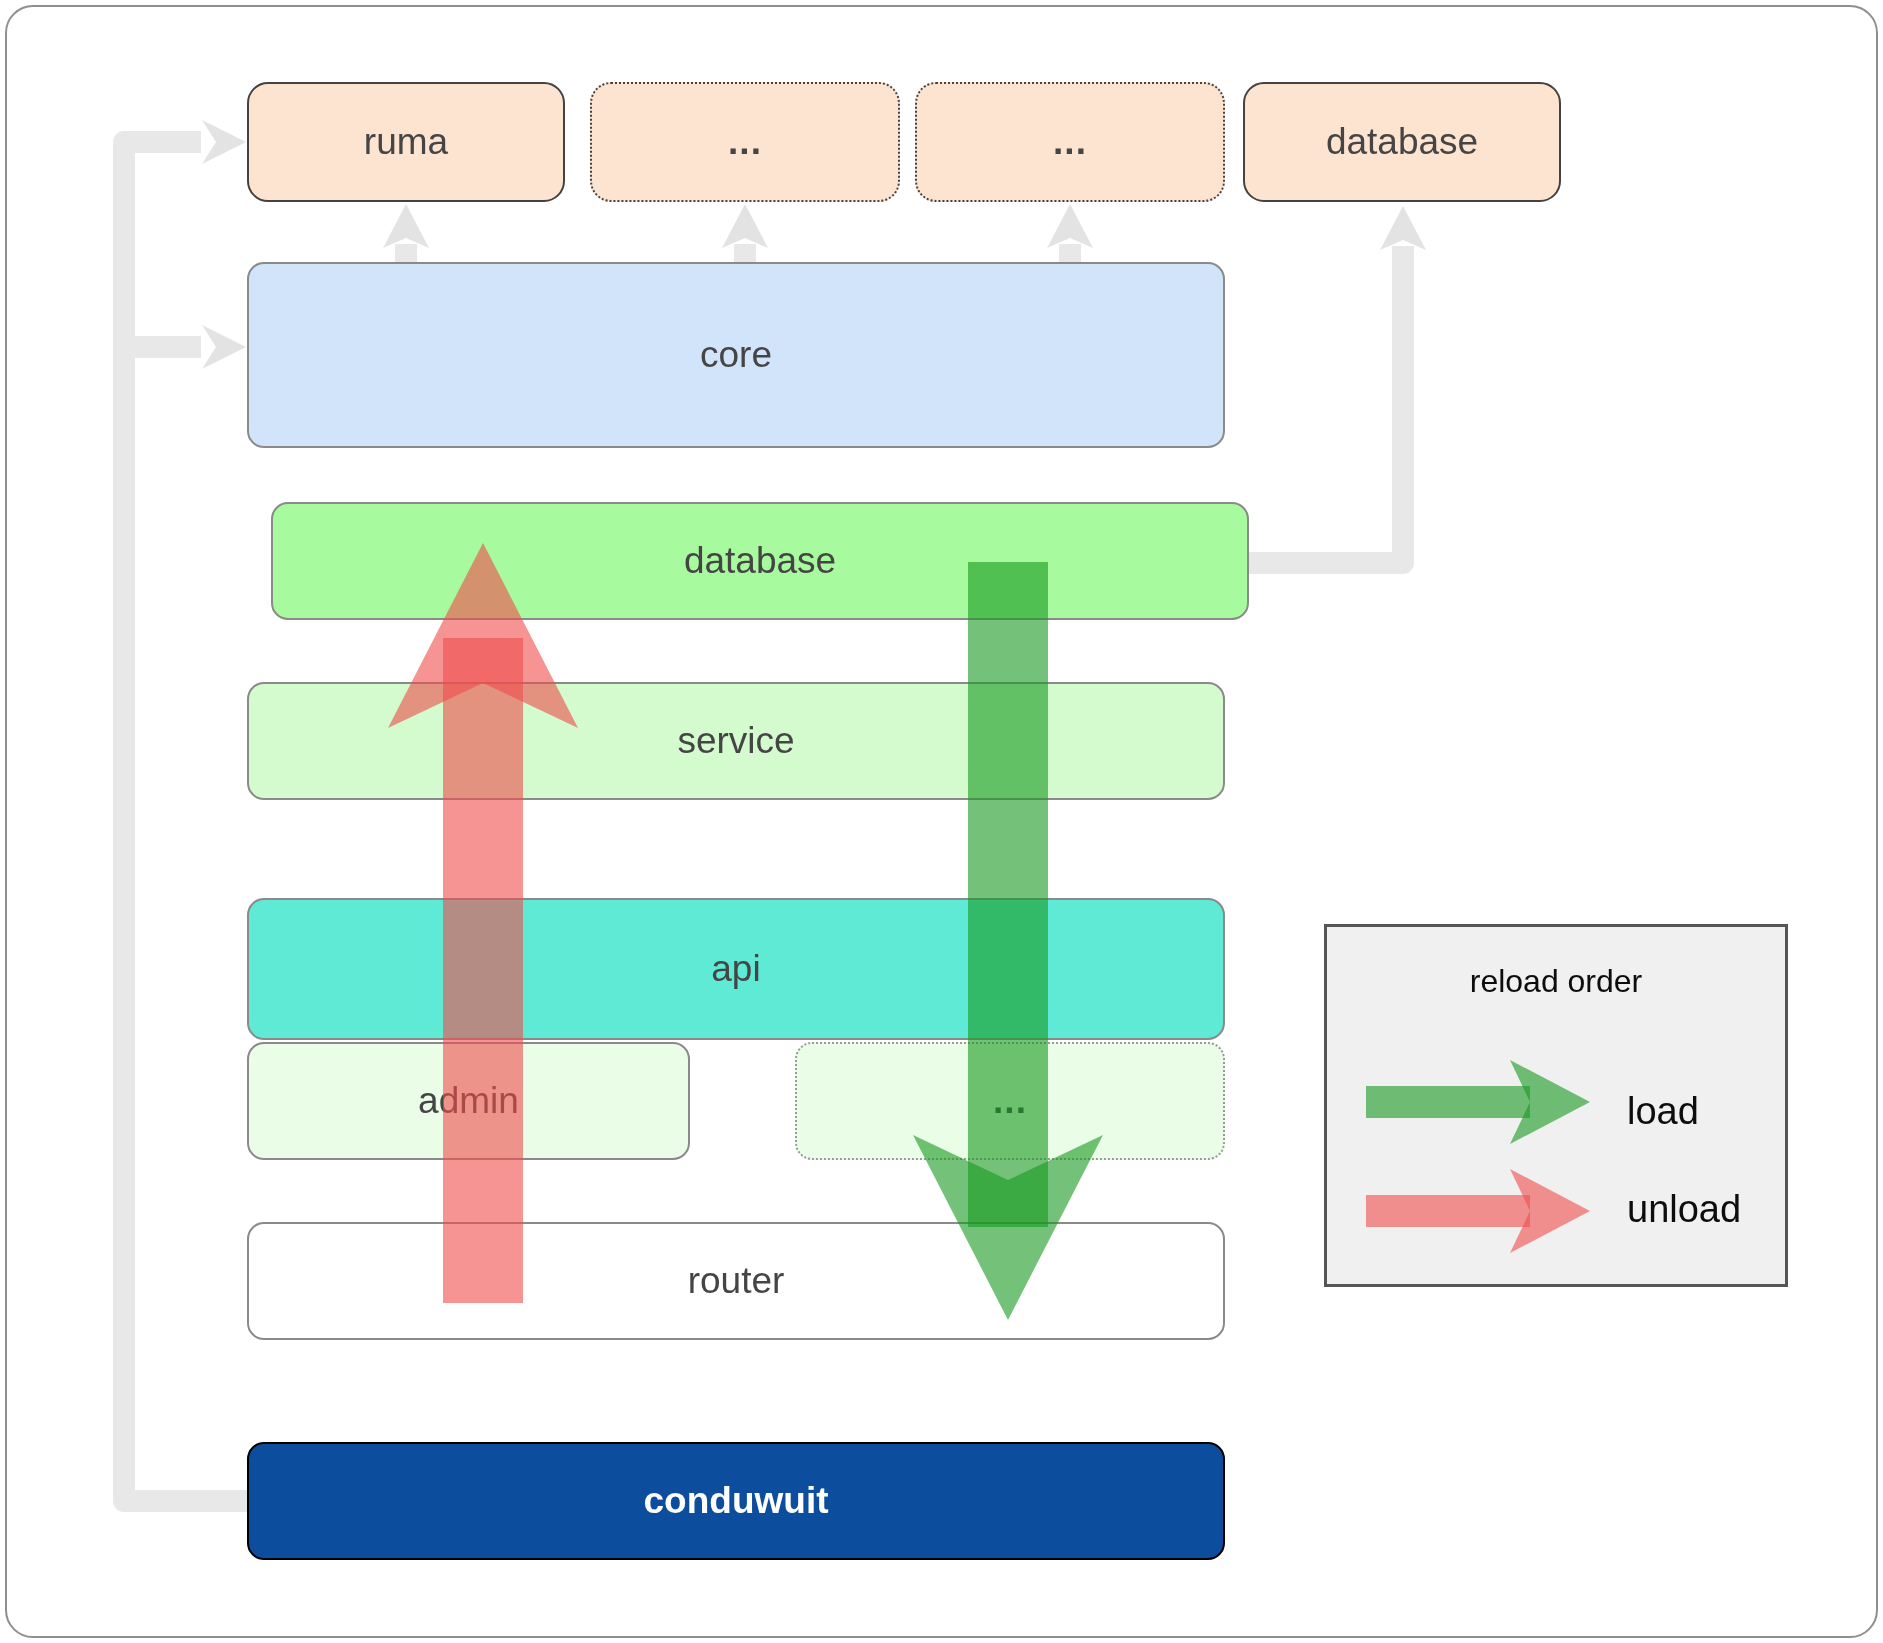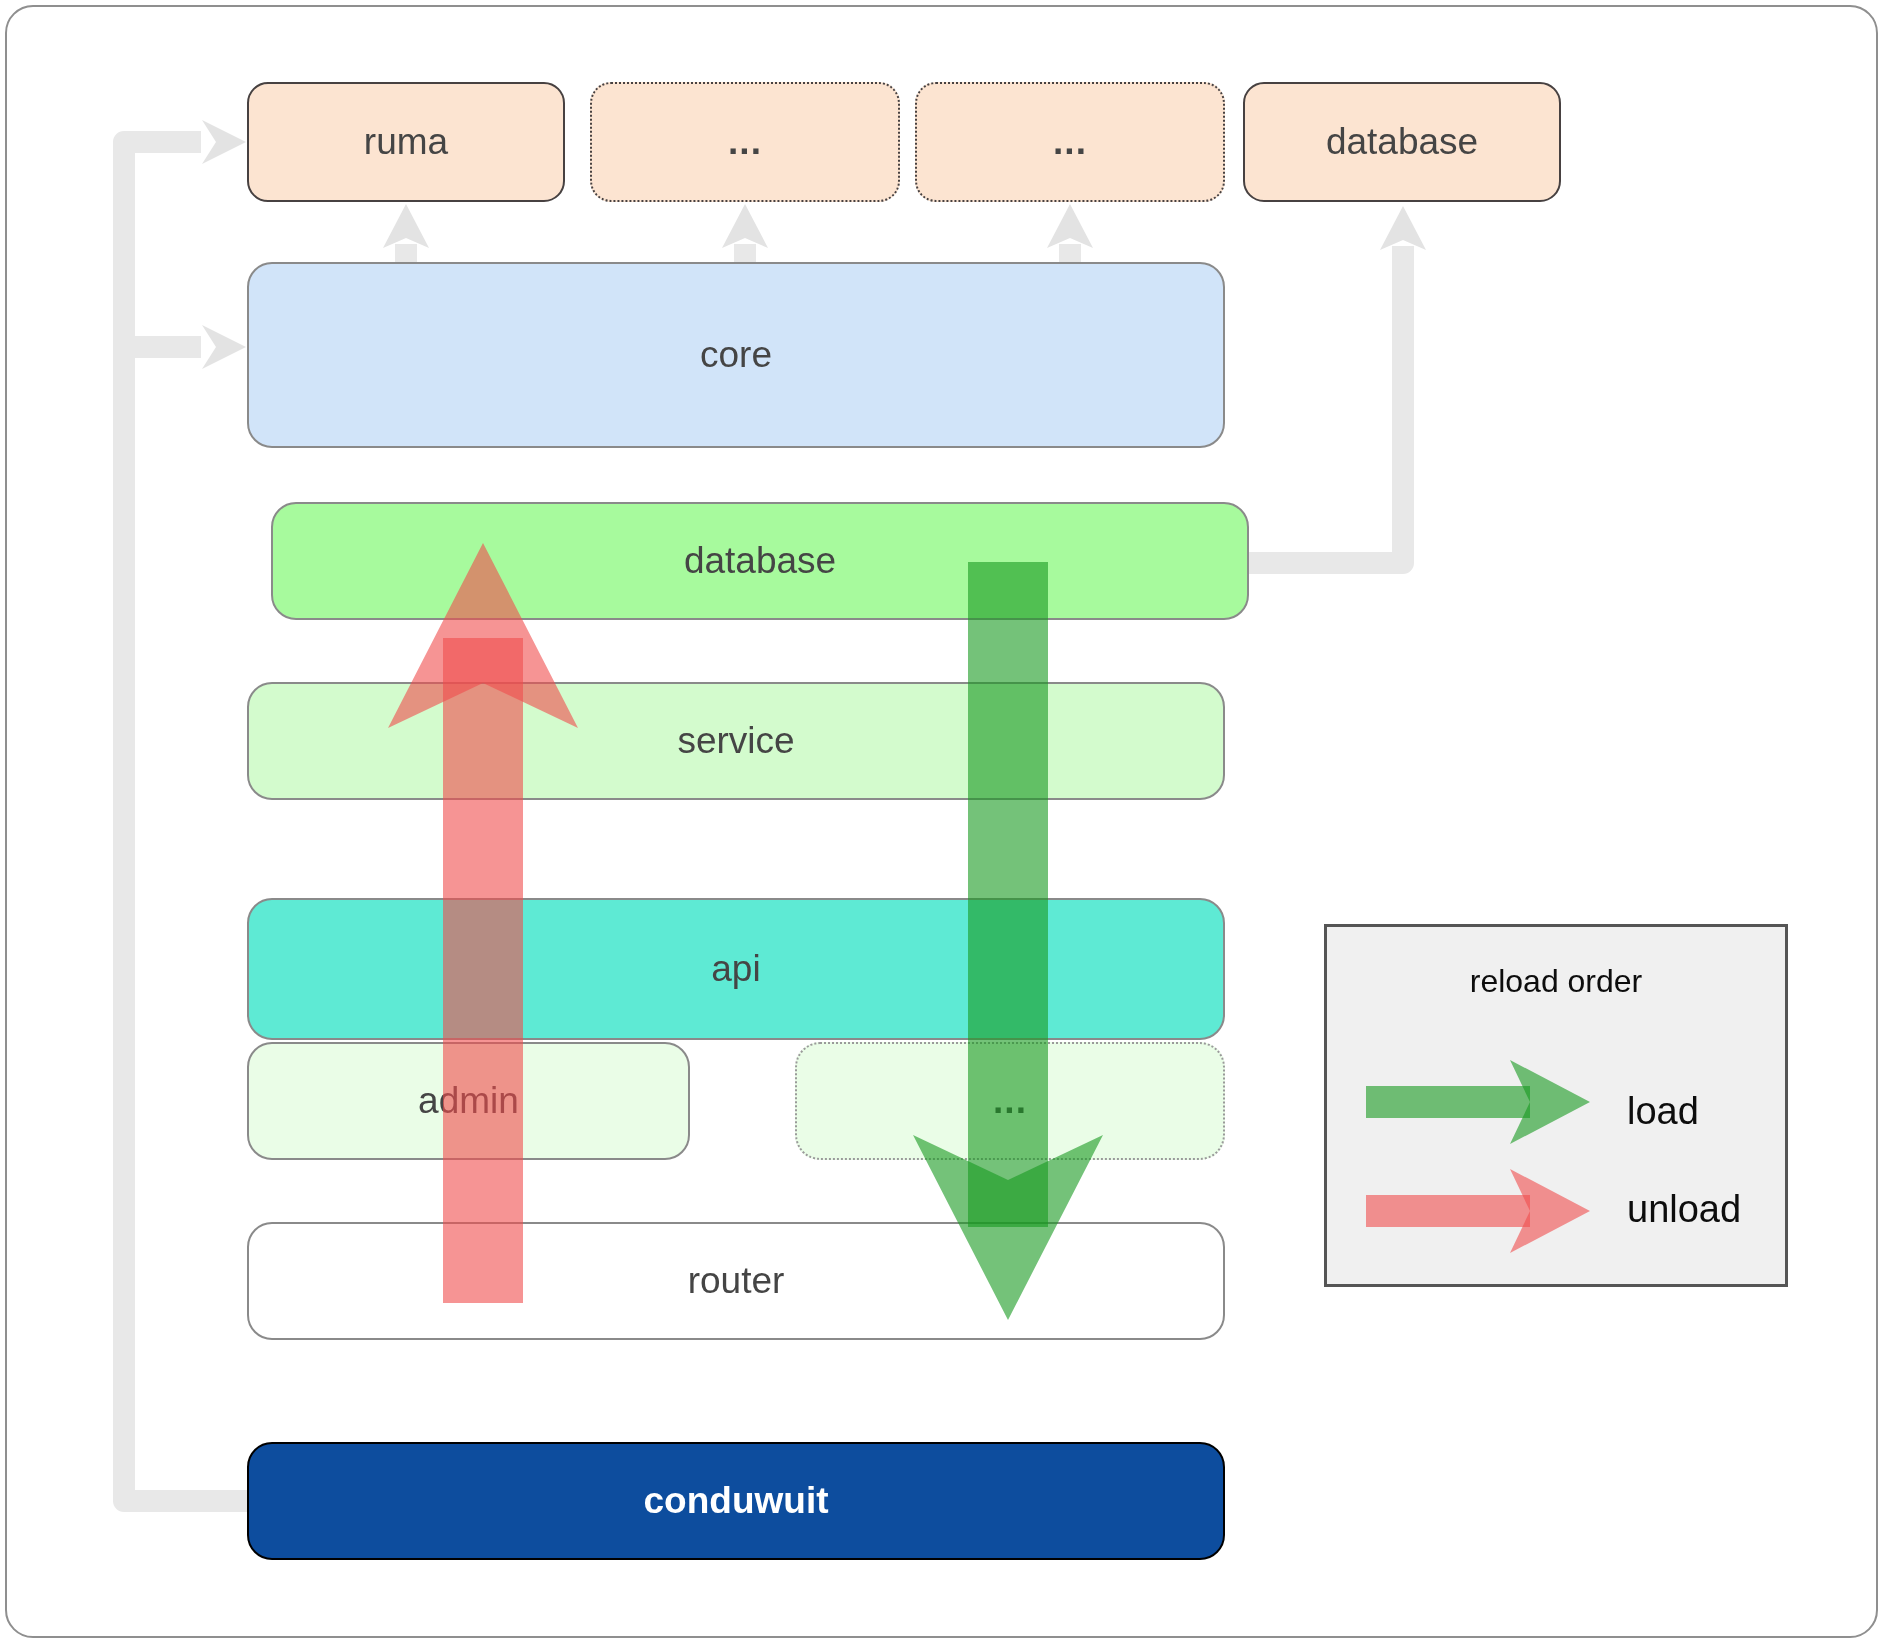--- a/index.html
+++ b/index.html
@@ -23,21 +23,21 @@
   .flow-layer{z-index:3;pointer-events:none;}
   .legend{z-index:2;}
 
   .box{
     position:absolute;
     z-index:2;
     box-sizing:border-box;
     display:flex;align-items:center;justify-content:center;
     font-size:37px;
     color:#454545;
-    border-radius:25px;
+    border-radius:17px;
   }
   .box span{display:block;}
 
   
   .dep{background:#fce4d1;border:2.5px solid #474141;border-radius:21px;}
   .dep.dotted{border:2.5px dotted #474141;}
   .dots-label{font-weight:bold;letter-spacing:1px;}
 
   #box-ruma   {left:247px;top:82px;width:318px;height:120px;}
   #box-dep1   {left:590px;top:82px;width:310px;height:120px;}

